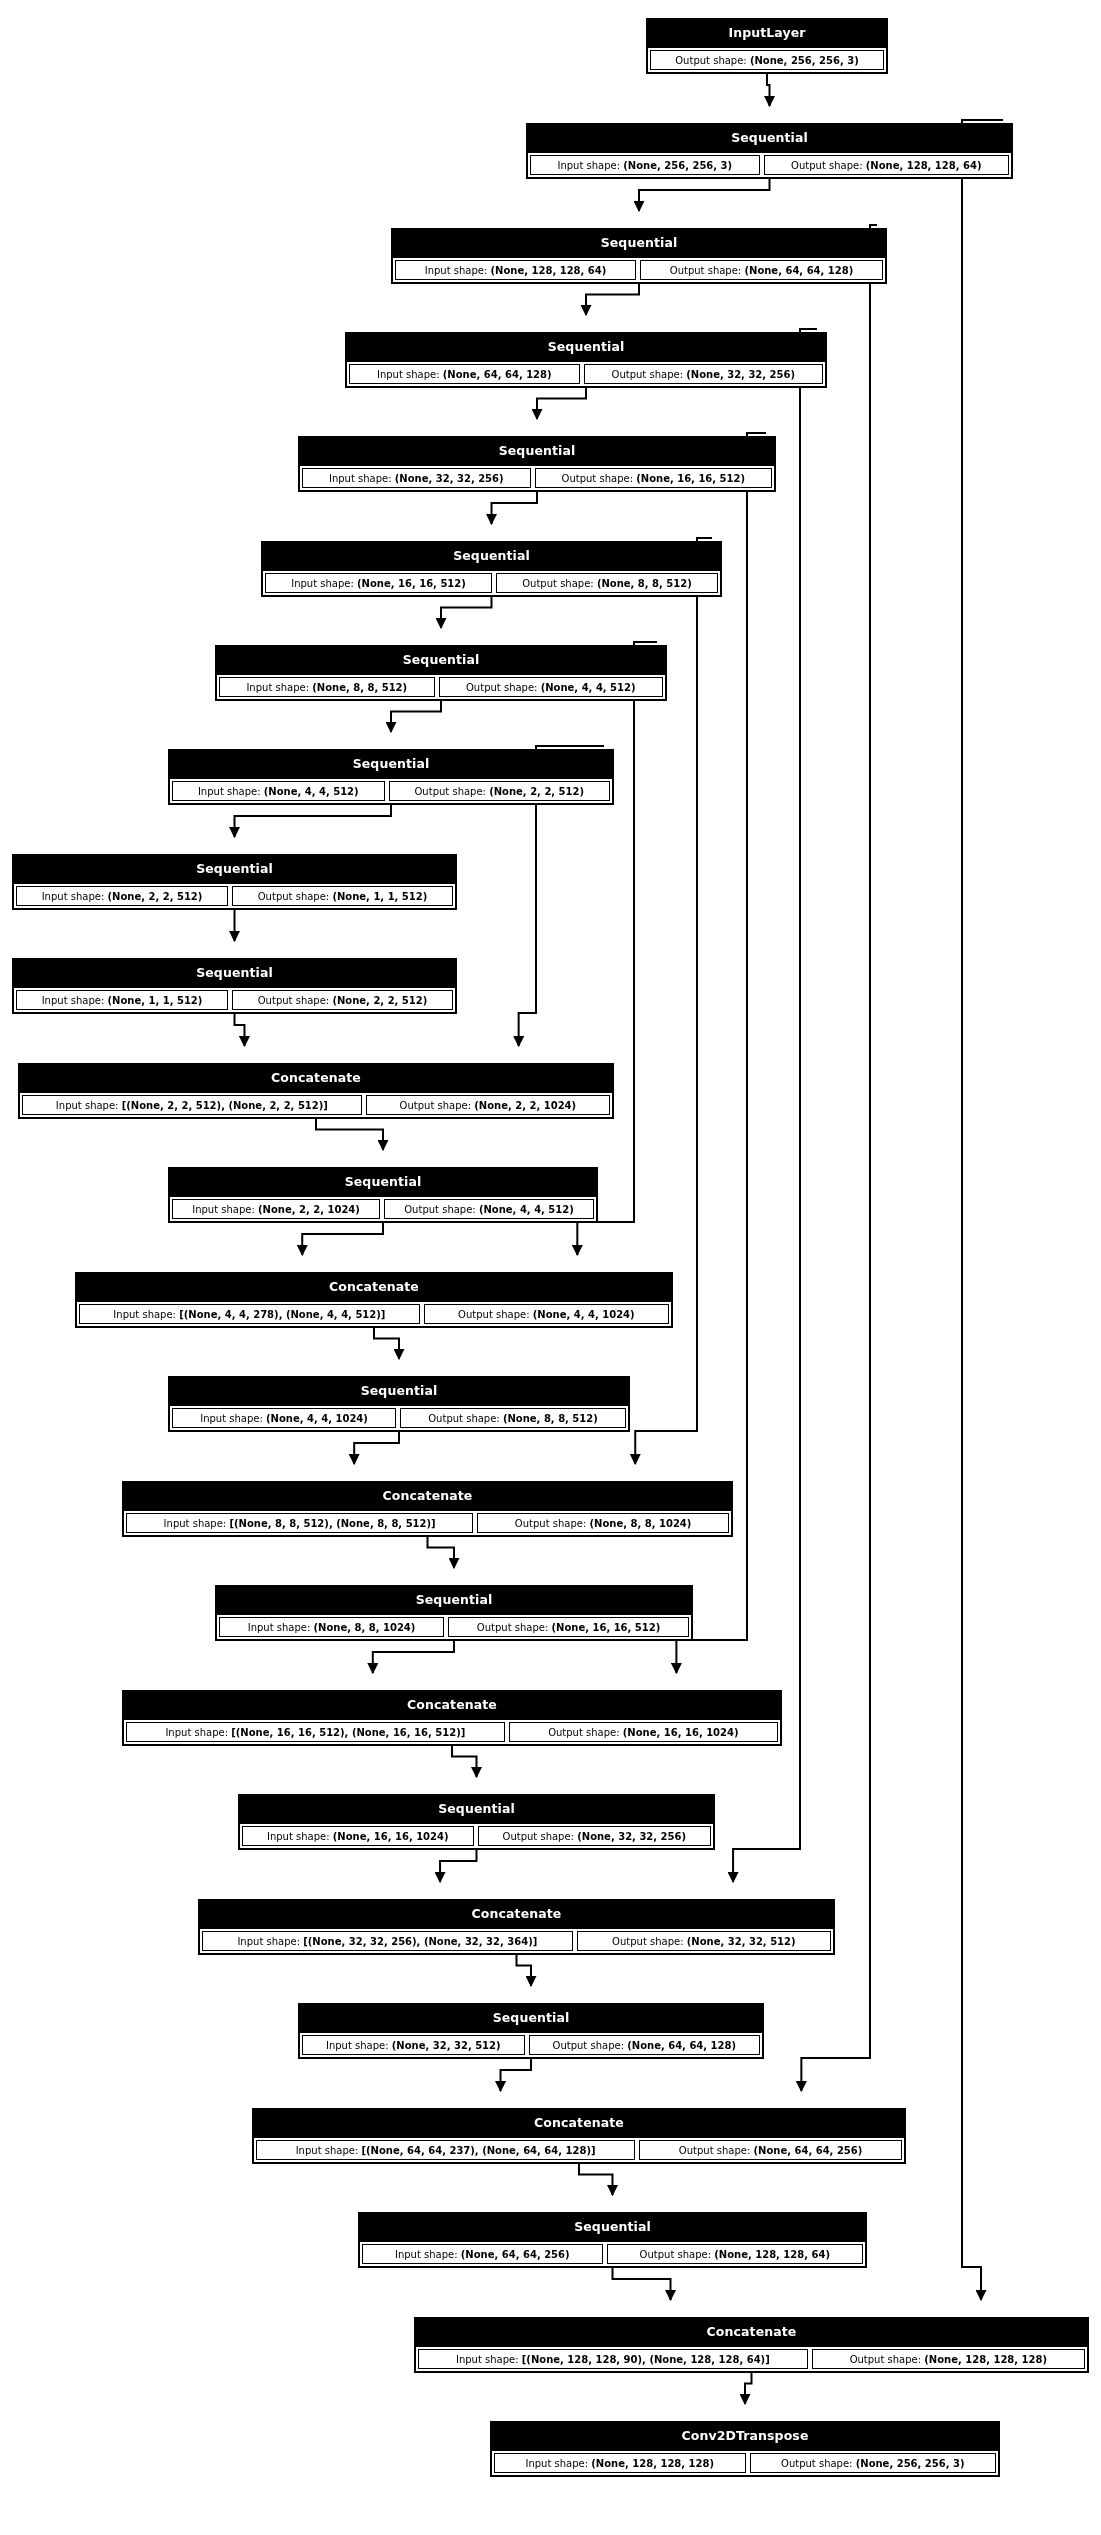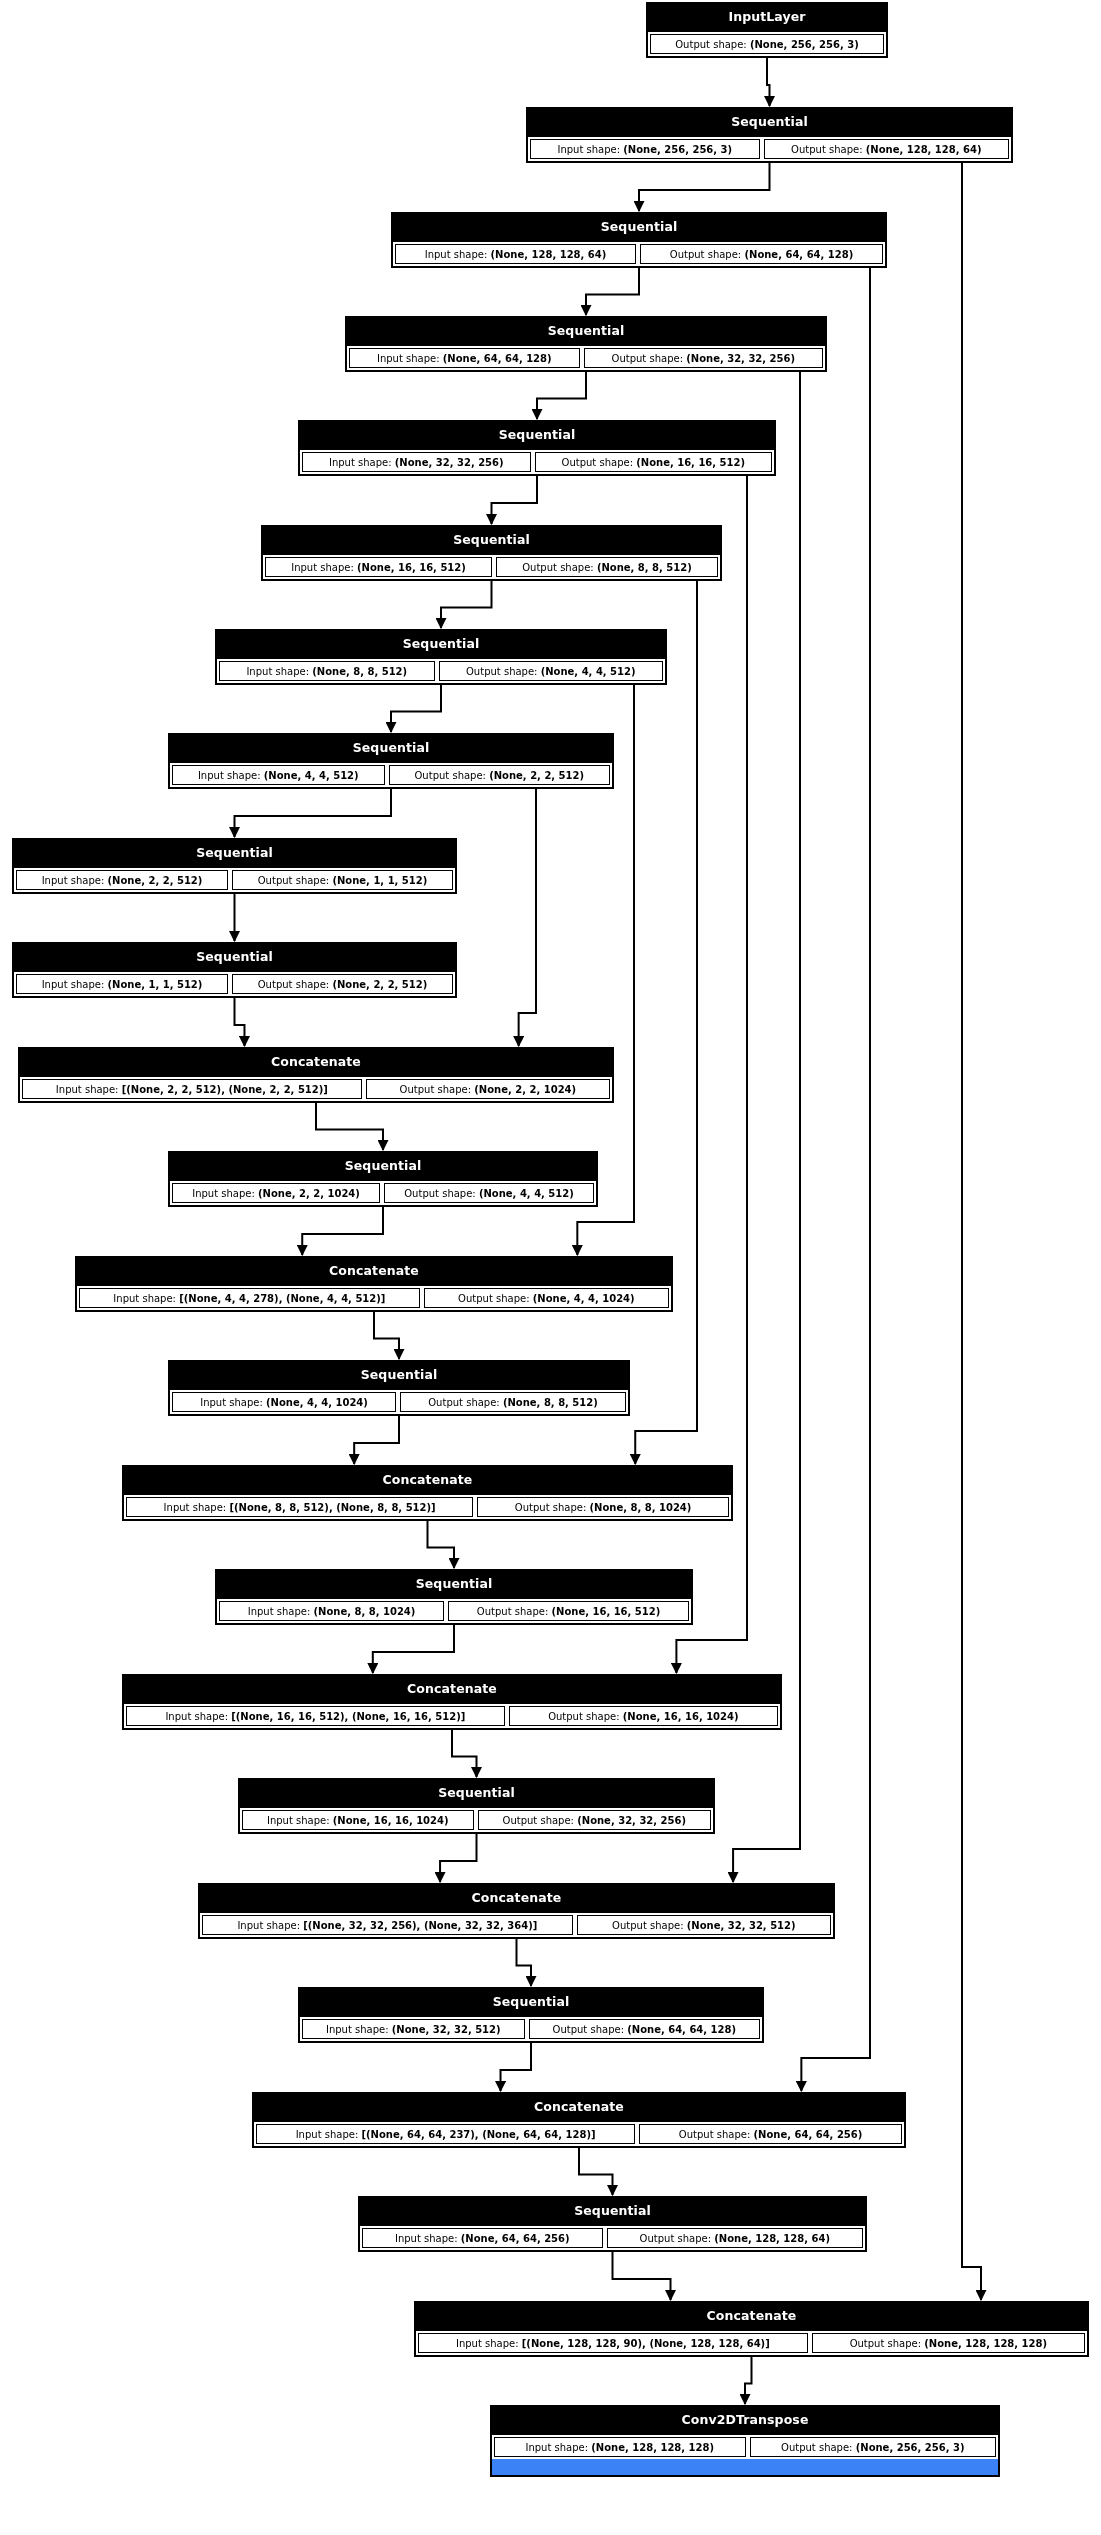--- a/index.html
+++ b/index.html
@@ -20,22 +20,23 @@
     position:absolute;
     left:0;top:0;
     width:1101px;height:2535px;
     pointer-events:none;
   }
   
   .node{
     position:absolute;
     box-sizing:border-box;
     border:2px solid #000000;
-    background:#3b82f6;
+    background:#000000;
     overflow:hidden;
+    margin-top:16px;
   }
   .node-title{
     background:#000000;
     color:#ffffff;
     font-weight:bold;
     font-size:12.5px;
     line-height:26px;
     height:26px;
     text-align:center;
     white-space:nowrap;
@@ -265,21 +266,21 @@
           <div class="shape-cell out"><span class="lbl">Output shape:</span>&nbsp;<b>(None, 128, 128, 64)</b></div>
         </div>
       </div>
       <div class="node" style="left: 414px; top: 2301px; width: 675px; height: 56px;">
         <div class="node-title">Concatenate</div>
         <div class="node-shapes">
           <div class="shape-cell in"><span class="lbl">Input shape:</span>&nbsp;<b>[(None, 128, 128, 90), (None, 128, 128, 64)]</b></div>
           <div class="shape-cell out"><span class="lbl">Output shape:</span>&nbsp;<b>(None, 128, 128, 128)</b></div>
         </div>
       </div>
-      <div class="node" style="left: 490px; top: 2405px; width: 510px; height: 72px;">
+      <div class="node" style="left: 490px; top: 2405px; width: 510px; height: 56px;">
         <div class="node-title">Conv2DTranspose</div>
         <div class="node-shapes">
           <div class="shape-cell in"><span class="lbl">Input shape:</span>&nbsp;<b>(None, 128, 128, 128)</b></div>
           <div class="shape-cell out"><span class="lbl">Output shape:</span>&nbsp;<b>(None, 256, 256, 3)</b></div>
         </div>
       </div>
     </div>
 </div>
 
 </body></html>

